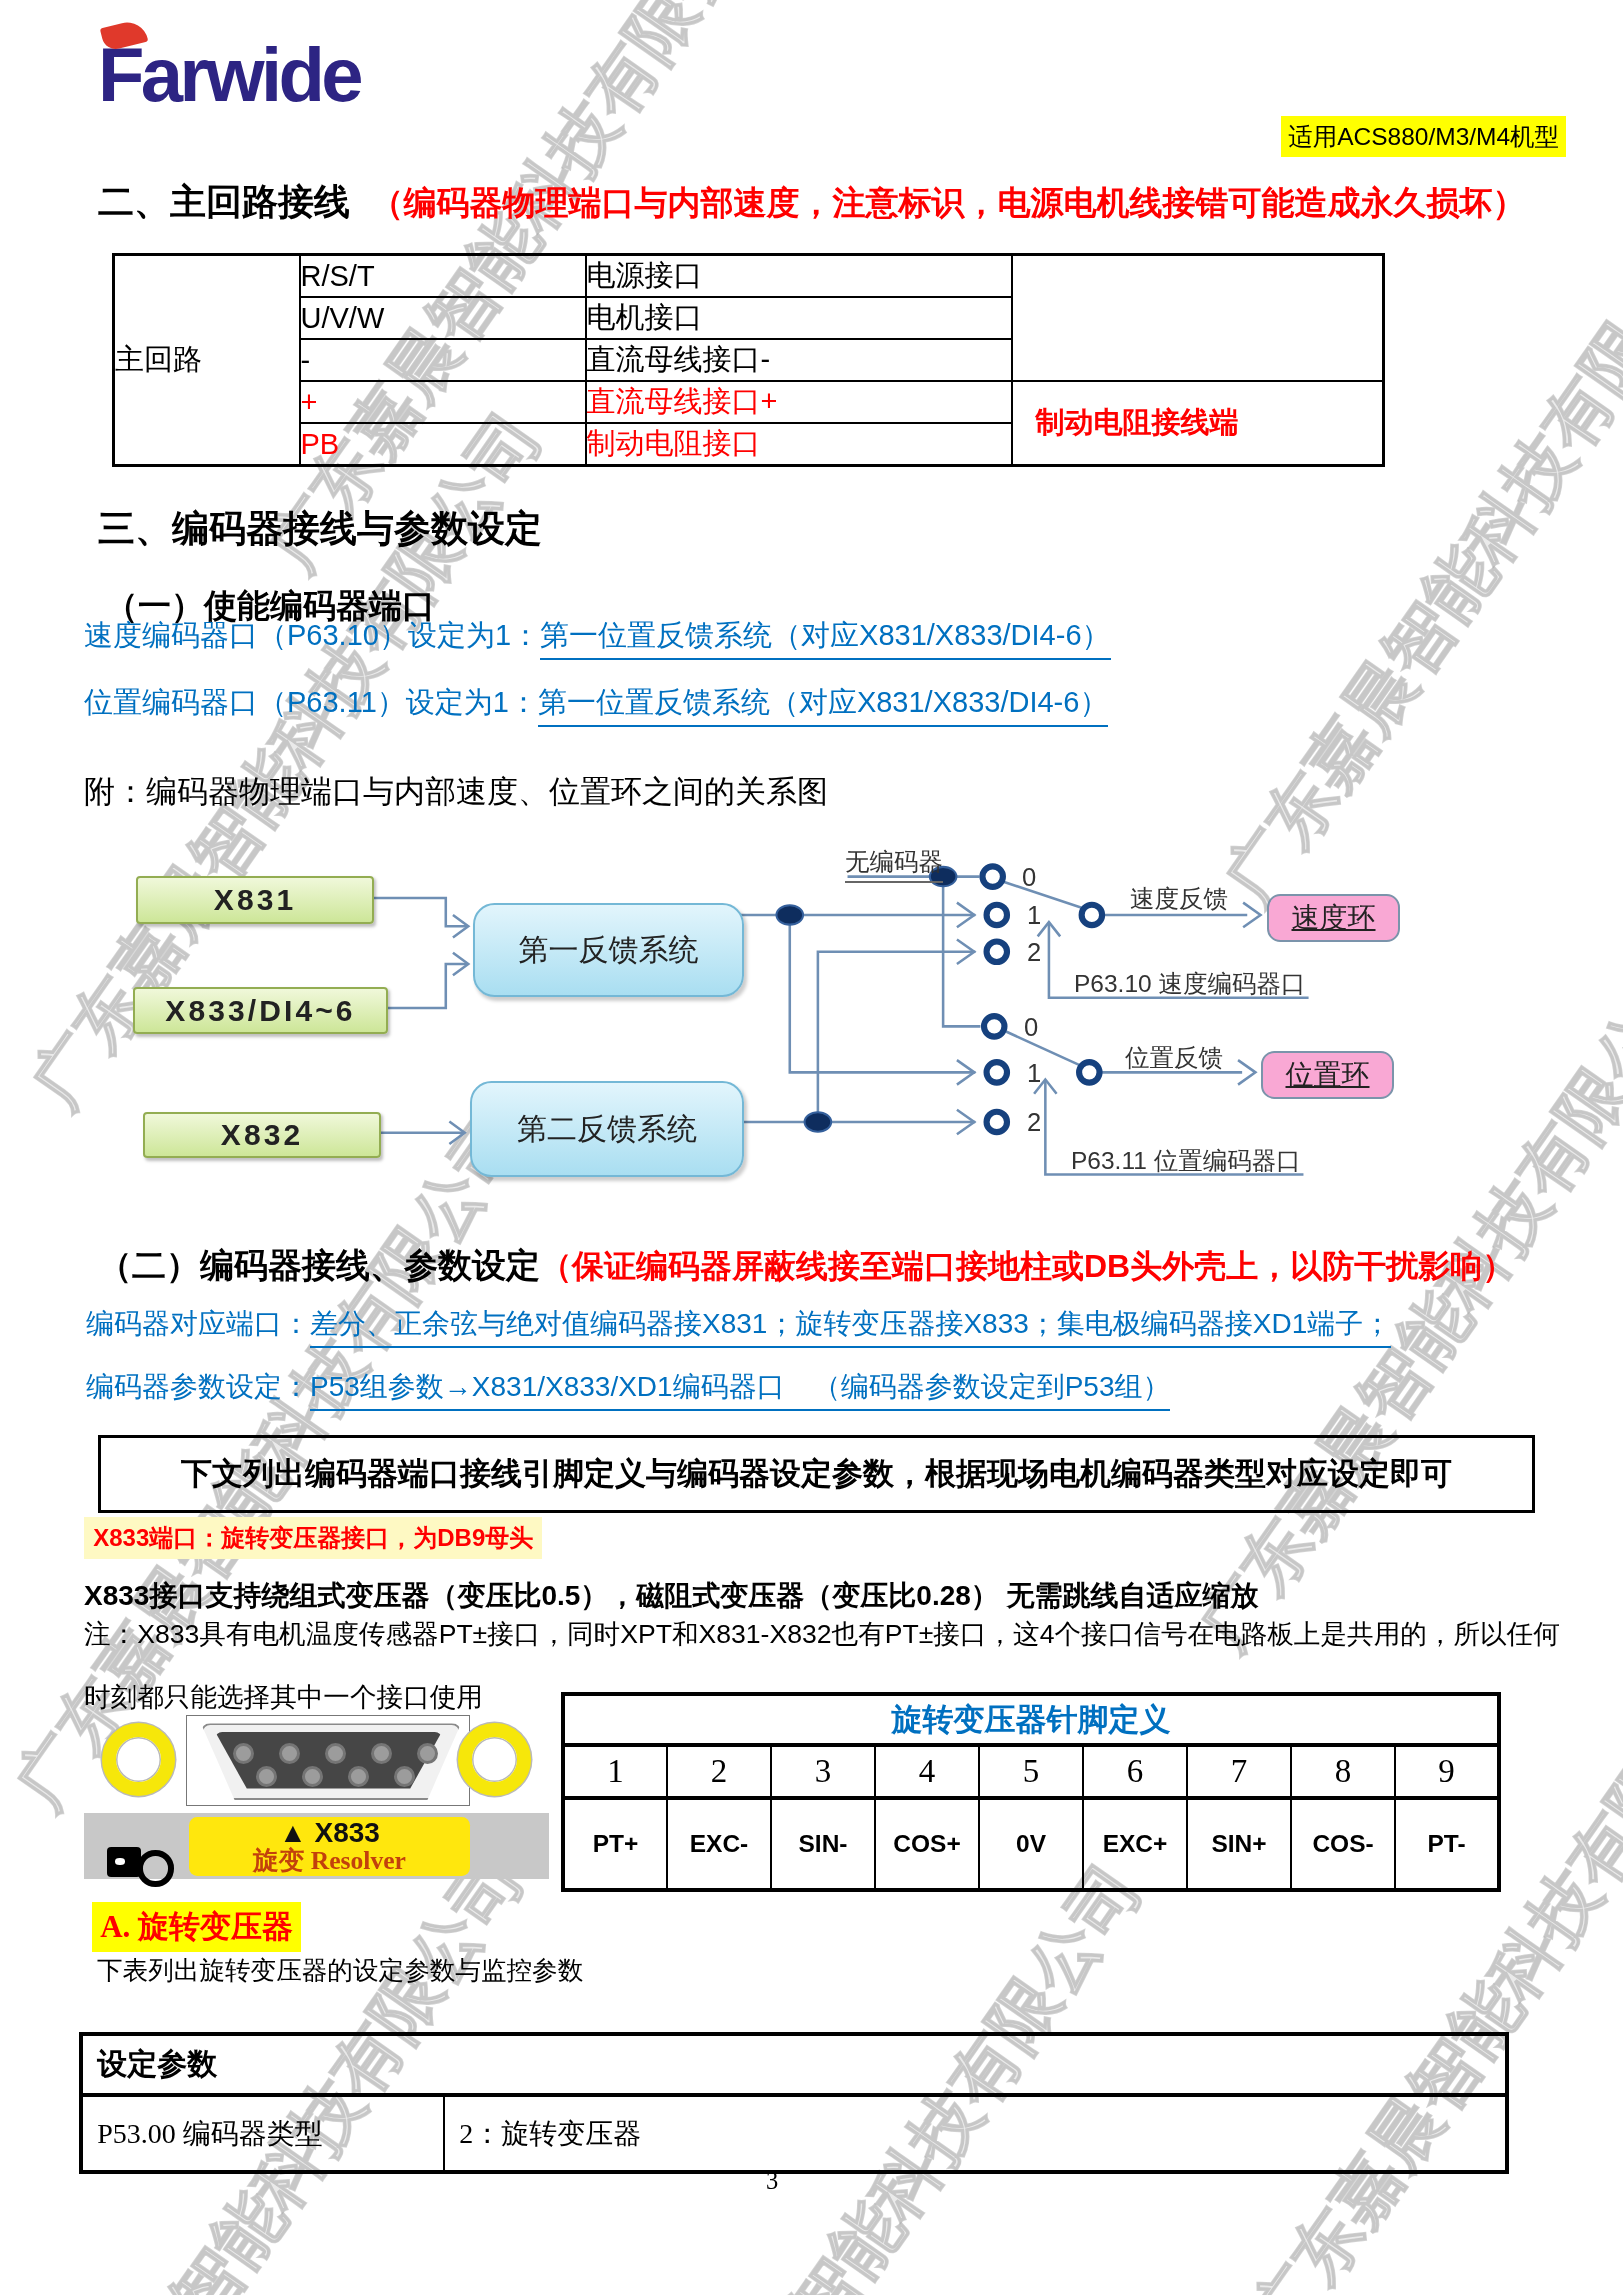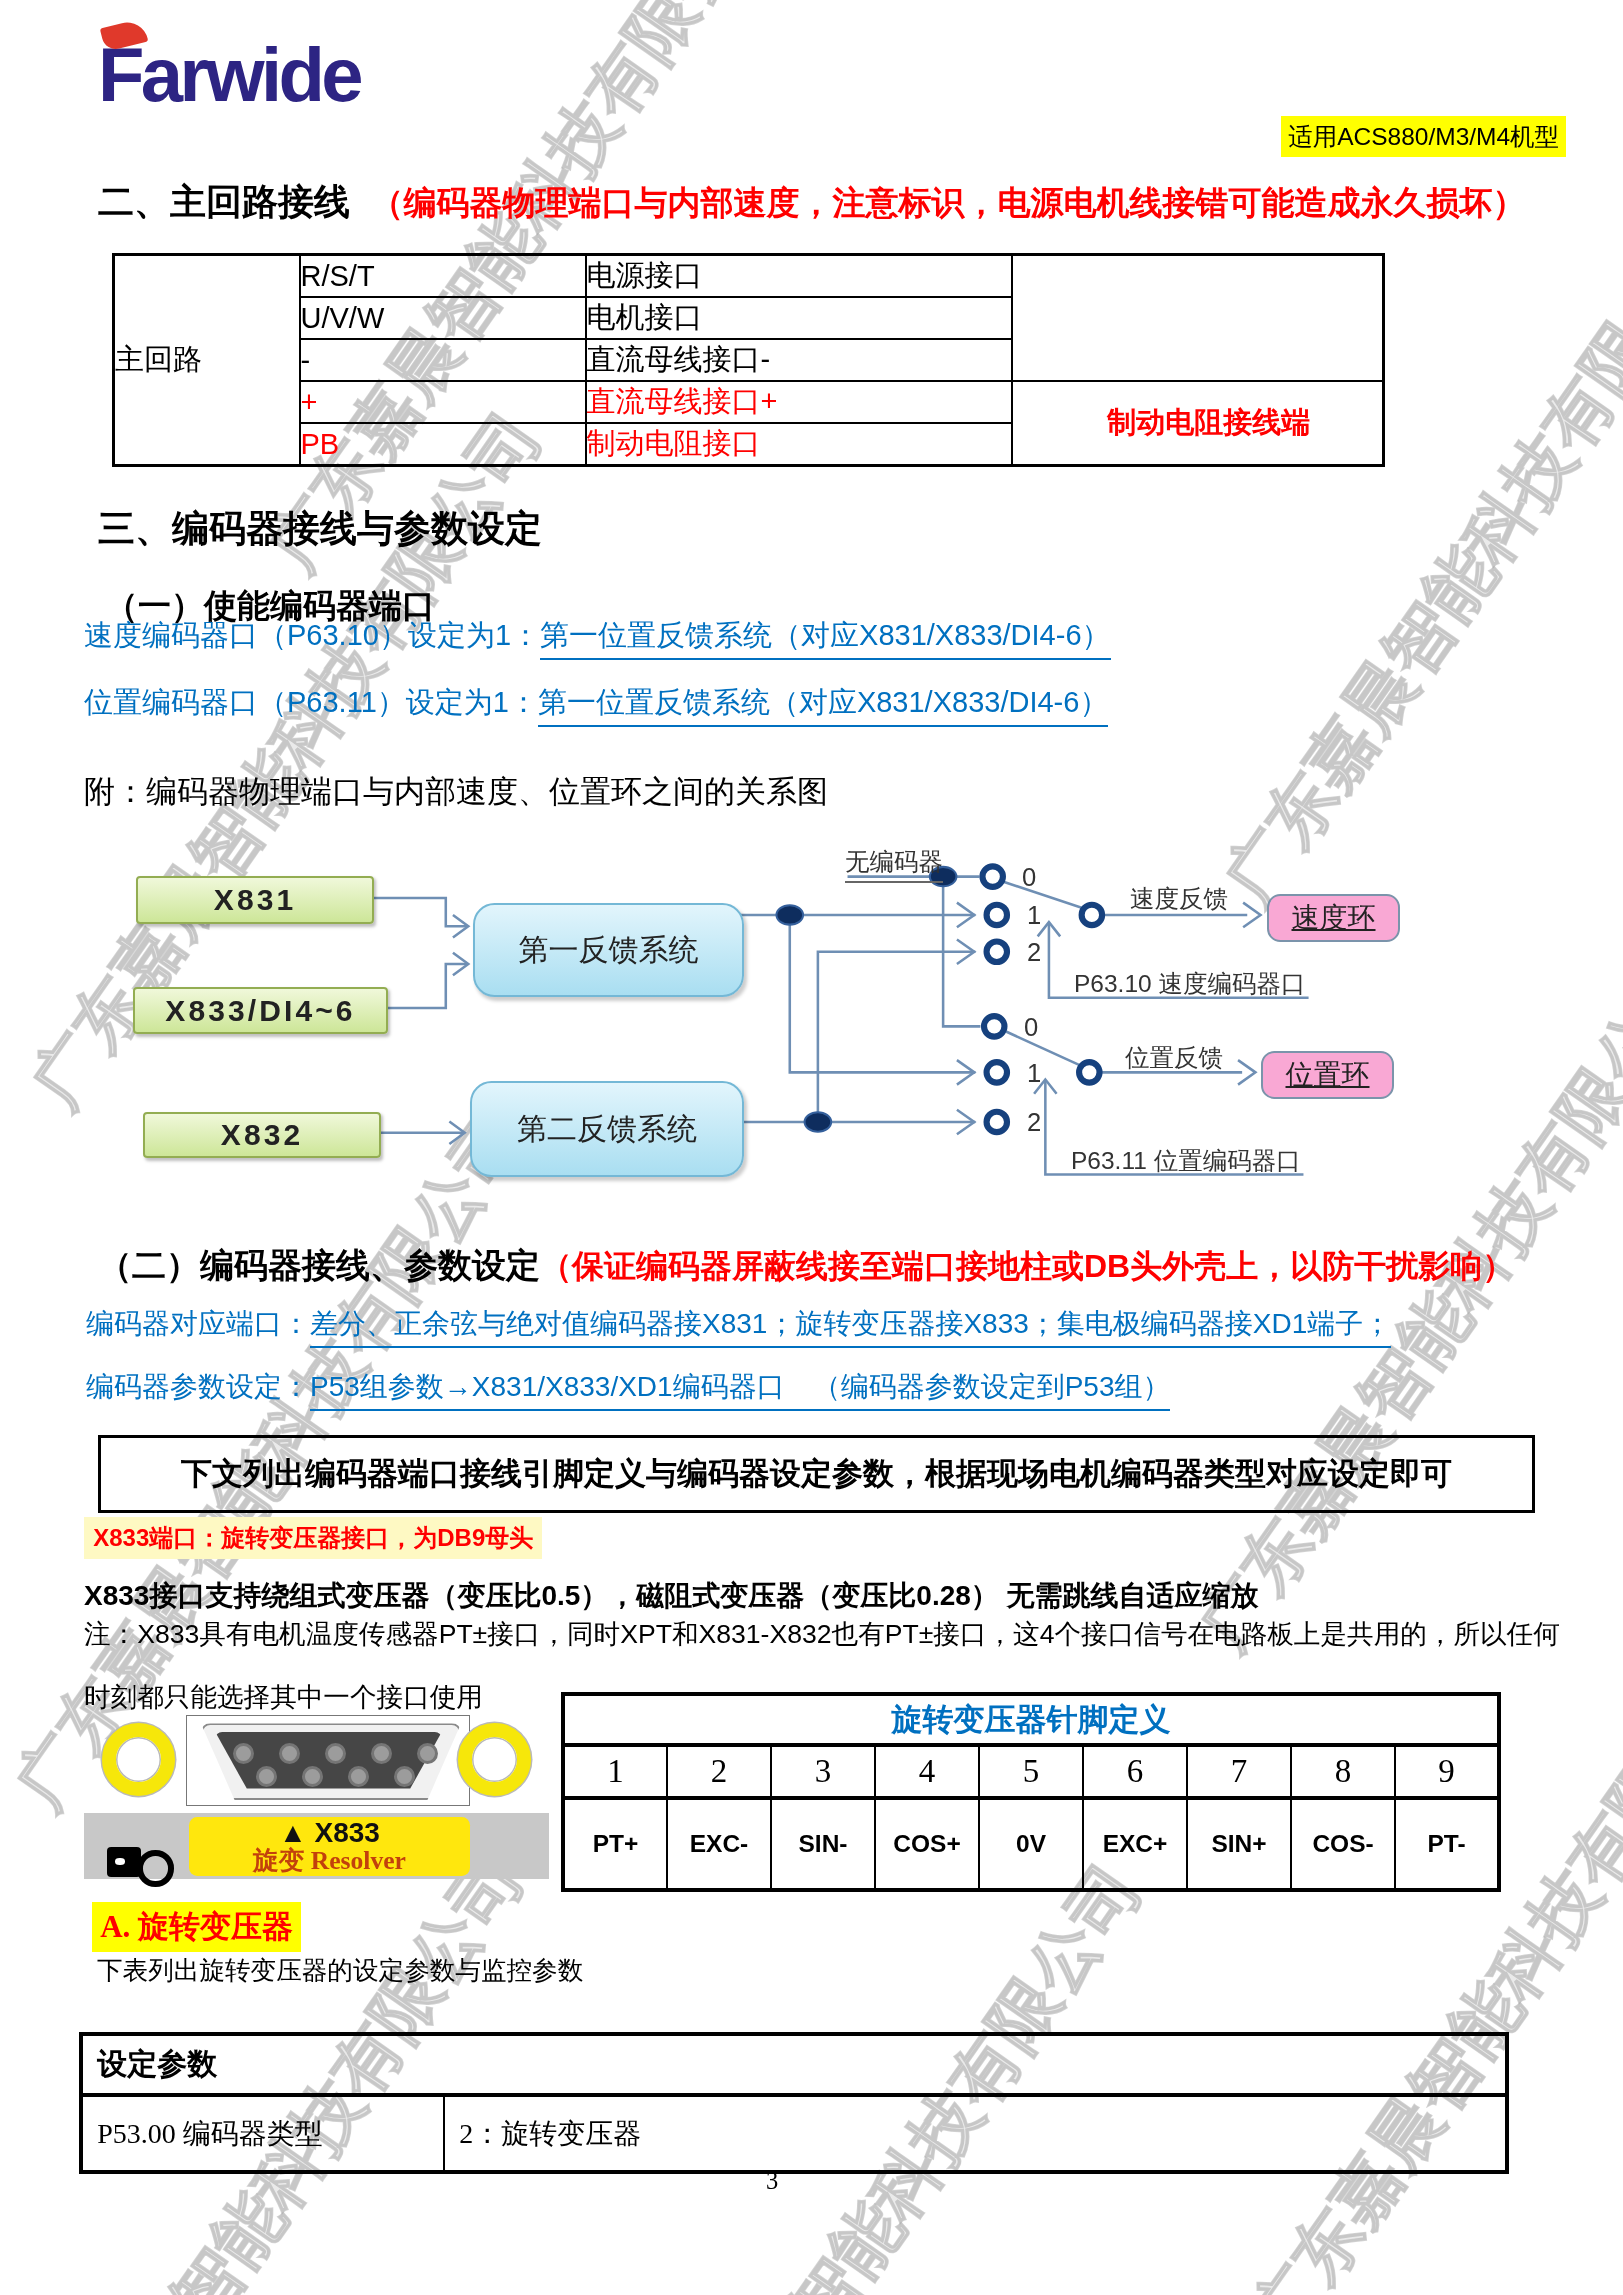--- a/index.html
+++ b/index.html
@@ -35,21 +35,21 @@
   .blue-line .link{border-bottom:2.6px solid #0070C0;padding-bottom:7.2px;}
 
   .plain-line{font-size:31px;white-space:nowrap;}
 
   
   table{border-collapse:collapse;}
   .main-table{position:absolute;left:112px;top:253px;border:3.6px solid #000;table-layout:fixed;}
   .main-table td{border:2px solid #000;text-align:left;vertical-align:middle;
                  font-size:29px;padding:0;}
   .main-table tr{height:36px;}
-  .main-table .note-cell{text-align:center;padding-left:23px;font-weight:bold;}
+  .main-table .note-cell{text-align:left;padding-left:23px;font-weight:bold;}
 
   
   .green-box{background:linear-gradient(#f0f8da,#cde698);border:2px solid #93ad52;border-radius:4.1px;
              box-shadow:2px 2.6px 3.1px rgba(0,0,0,0.25);display:flex;align-items:center;justify-content:center;
              font-size:30px;font-weight:600;letter-spacing:3.1px;color:#222;}
   .fb-box{background:linear-gradient(#e2f5fc,#a9def1);border:2px solid #74b8d6;border-radius:21.5px;
           box-shadow:2.6px 3.1px 3.6px rgba(0,0,0,0.2);display:flex;align-items:center;justify-content:center;
           font-size:30px;color:#222;}
   .loop-box{background:#f9a8d4;border:2.6px solid #7b94ab;border-radius:13.3px;display:flex;align-items:center;
             justify-content:center;font-size:28px;color:#222;text-decoration:underline;}

